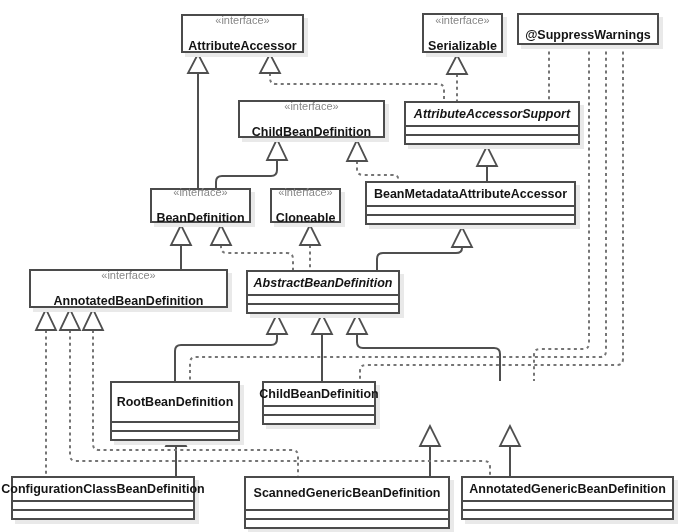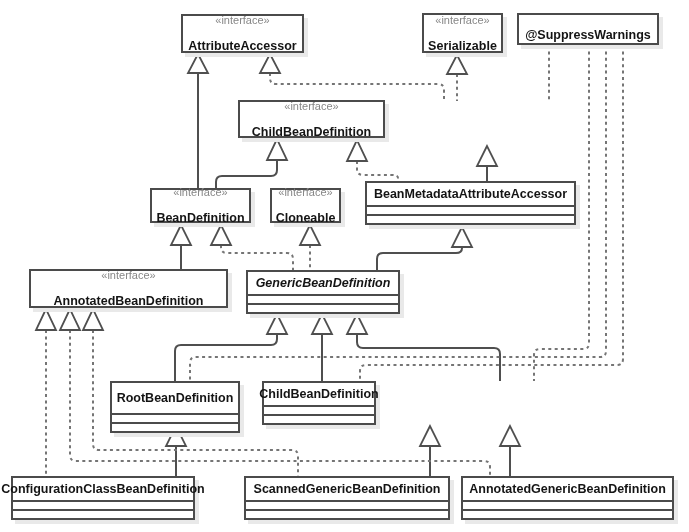--- a/index.html
+++ b/index.html
@@ -95,20 +95,25 @@
 
   <div class="node annotation" style="left:517px;top:13px;width:142px;height:32px">
     <div class="title">@SuppressWarnings</div>
   </div>
 
   <div class="node iface" style="left:238px;top:100px;width:147px;height:38px">
     <div class="stereo">«interface»</div>
     <div class="title">ChildBeanDefinition</div>
   </div>
 
+  <div class="node cls abstract" style="left:404px;top:101px;width:176px;height:44px">
+    <div class="title">AttributeAccessorSupport</div>
+    <div class="comp"></div>
+    <div class="comp"></div>
+  </div>
 
   <div class="node cls" style="left:365px;top:181px;width:211px;height:44px">
     <div class="title">BeanMetadataAttributeAccessor</div>
     <div class="comp"></div>
     <div class="comp"></div>
   </div>
 
   <div class="node iface" style="left:150px;top:188px;width:101px;height:35px">
     <div class="stereo">«interface»</div>
     <div class="title">BeanDefinition</div>
@@ -118,45 +123,45 @@
     <div class="stereo">«interface»</div>
     <div class="title">Cloneable</div>
   </div>
 
   <div class="node iface" style="left:29px;top:269px;width:199px;height:39px">
     <div class="stereo">«interface»</div>
     <div class="title">AnnotatedBeanDefinition</div>
   </div>
 
   <div class="node cls abstract" style="left:246px;top:270px;width:154px;height:44px">
-    <div class="title">GenericBeanDefinition</div>
+    <div class="title">AbstractBeanDefinition</div>
     <div class="comp"></div>
     <div class="comp"></div>
   </div>
 
-  <div class="node cls" style="left:110px;top:381px;width:130px;height:52px">
+  <div class="node cls" style="left:110px;top:381px;width:130px;height:60px">
     <div class="title">RootBeanDefinition</div>
     <div class="comp"></div>
     <div class="comp"></div>
   </div>
 
   <div class="node cls" style="left:262px;top:381px;width:114px;height:44px">
     <div class="title">ChildBeanDefinition</div>
     <div class="comp"></div>
     <div class="comp"></div>
   </div>
 
 
   <div class="node cls" style="left:11px;top:476px;width:184px;height:44px">
     <div class="title">ConfigurationClassBeanDefinition</div>
     <div class="comp"></div>
     <div class="comp"></div>
   </div>
 
-  <div class="node cls" style="left:244px;top:476px;width:206px;height:44px">
+  <div class="node cls" style="left:244px;top:476px;width:206px;height:53px">
     <div class="title">ScannedGenericBeanDefinition</div>
     <div class="comp"></div>
     <div class="comp"></div>
   </div>
 
   <div class="node cls" style="left:461px;top:476px;width:213px;height:44px">
     <div class="title">AnnotatedGenericBeanDefinition</div>
     <div class="comp"></div>
     <div class="comp"></div>
   </div>

